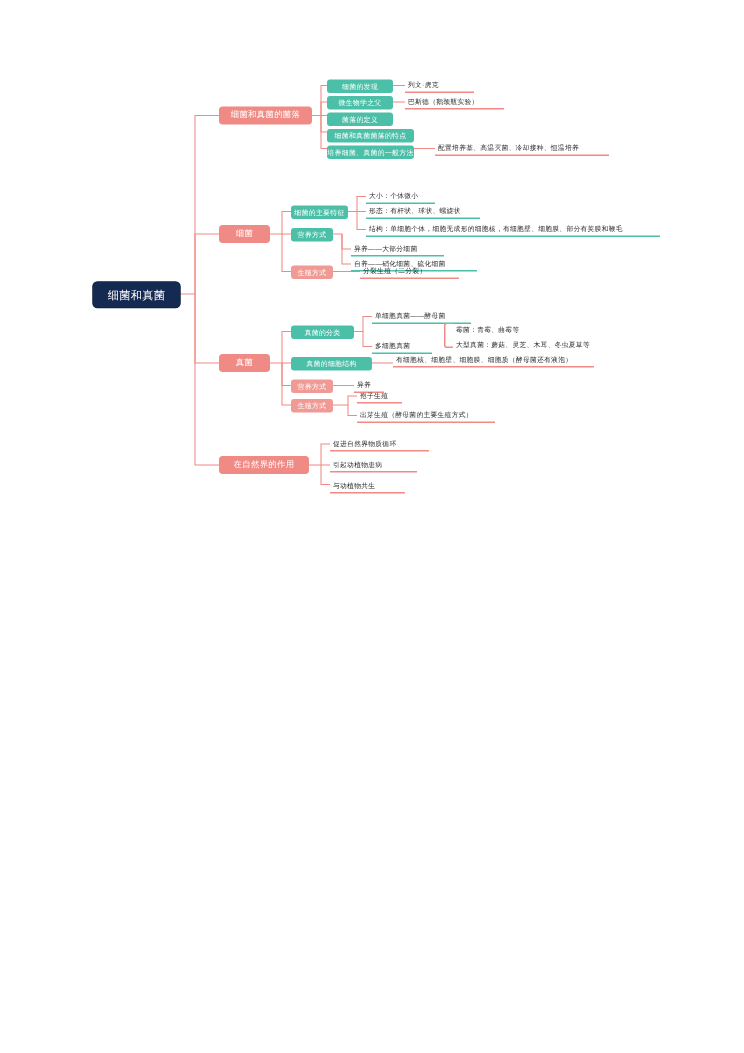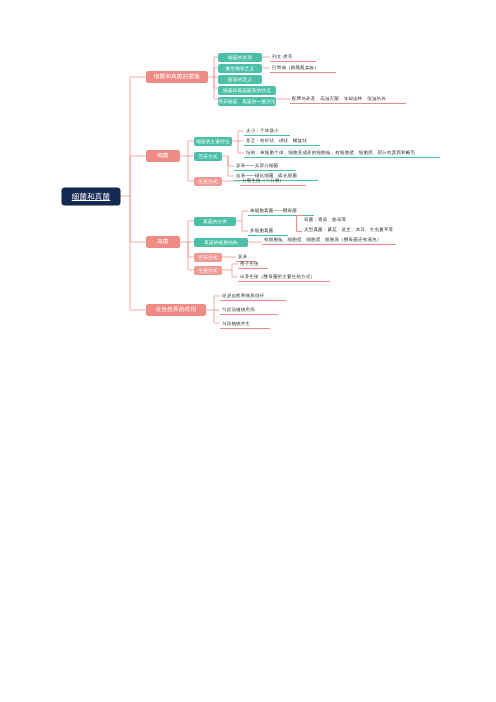--- a/index.html
+++ b/index.html
@@ -12,21 +12,20 @@
   .node{
     position:absolute;box-sizing:border-box;white-space:nowrap;
     display:flex;align-items:center;justify-content:center;
     letter-spacing:.2px;
   }
   
   .n-root{
     background:#152a52;color:#ffffff;border-radius:3px;
     font-size:7.5px;padding:0 7px;height:17px;
     box-shadow:0 0 0 .5px #0d1c38;
-    text-decoration:underline;
   }
   
   .n-b1{
     background:#ef8a85;color:#ffffff;border-radius:2.5px;
     font-size:5.6px;height:12px;padding:0 5px;
   }
   
   .n-teal{
     background:#4bbfa8;color:#ffffff;border-radius:2px;
     font-size:4.6px;height:9px;padding:0 3.5px;

